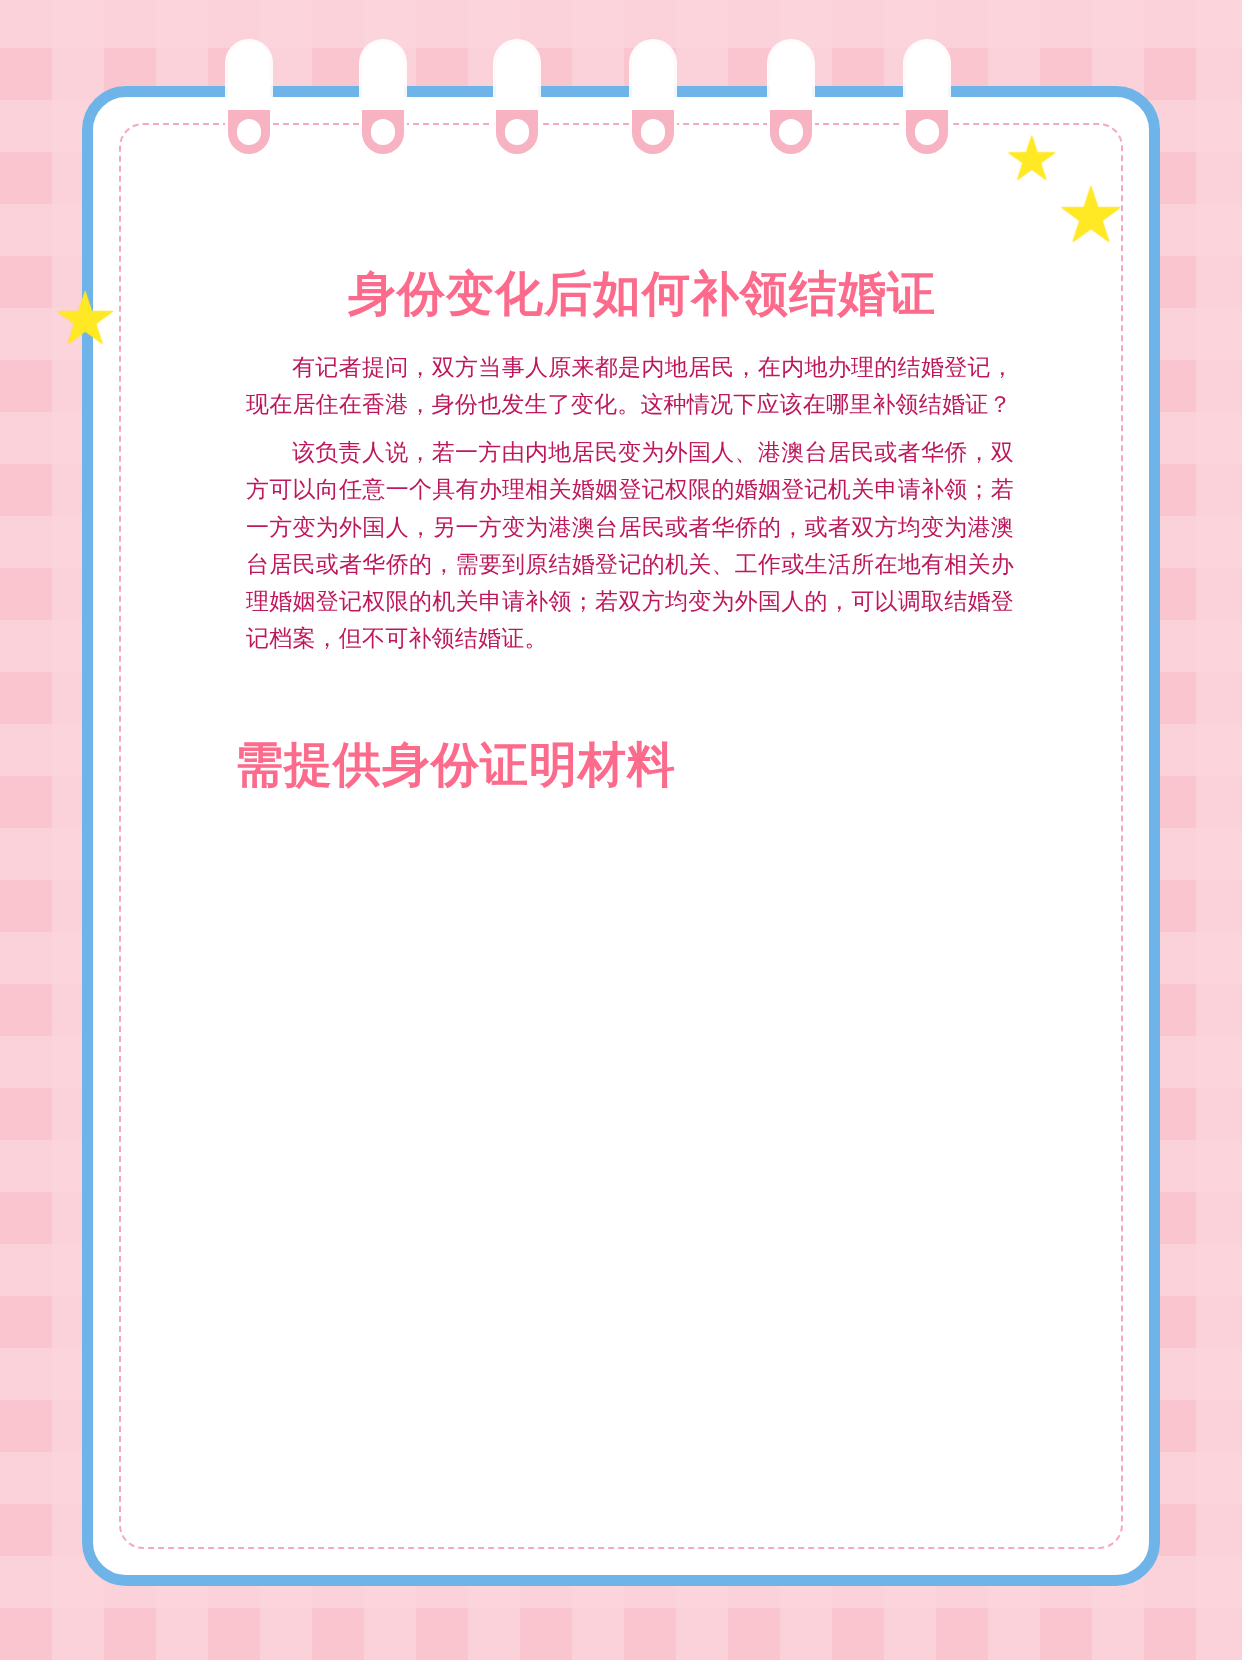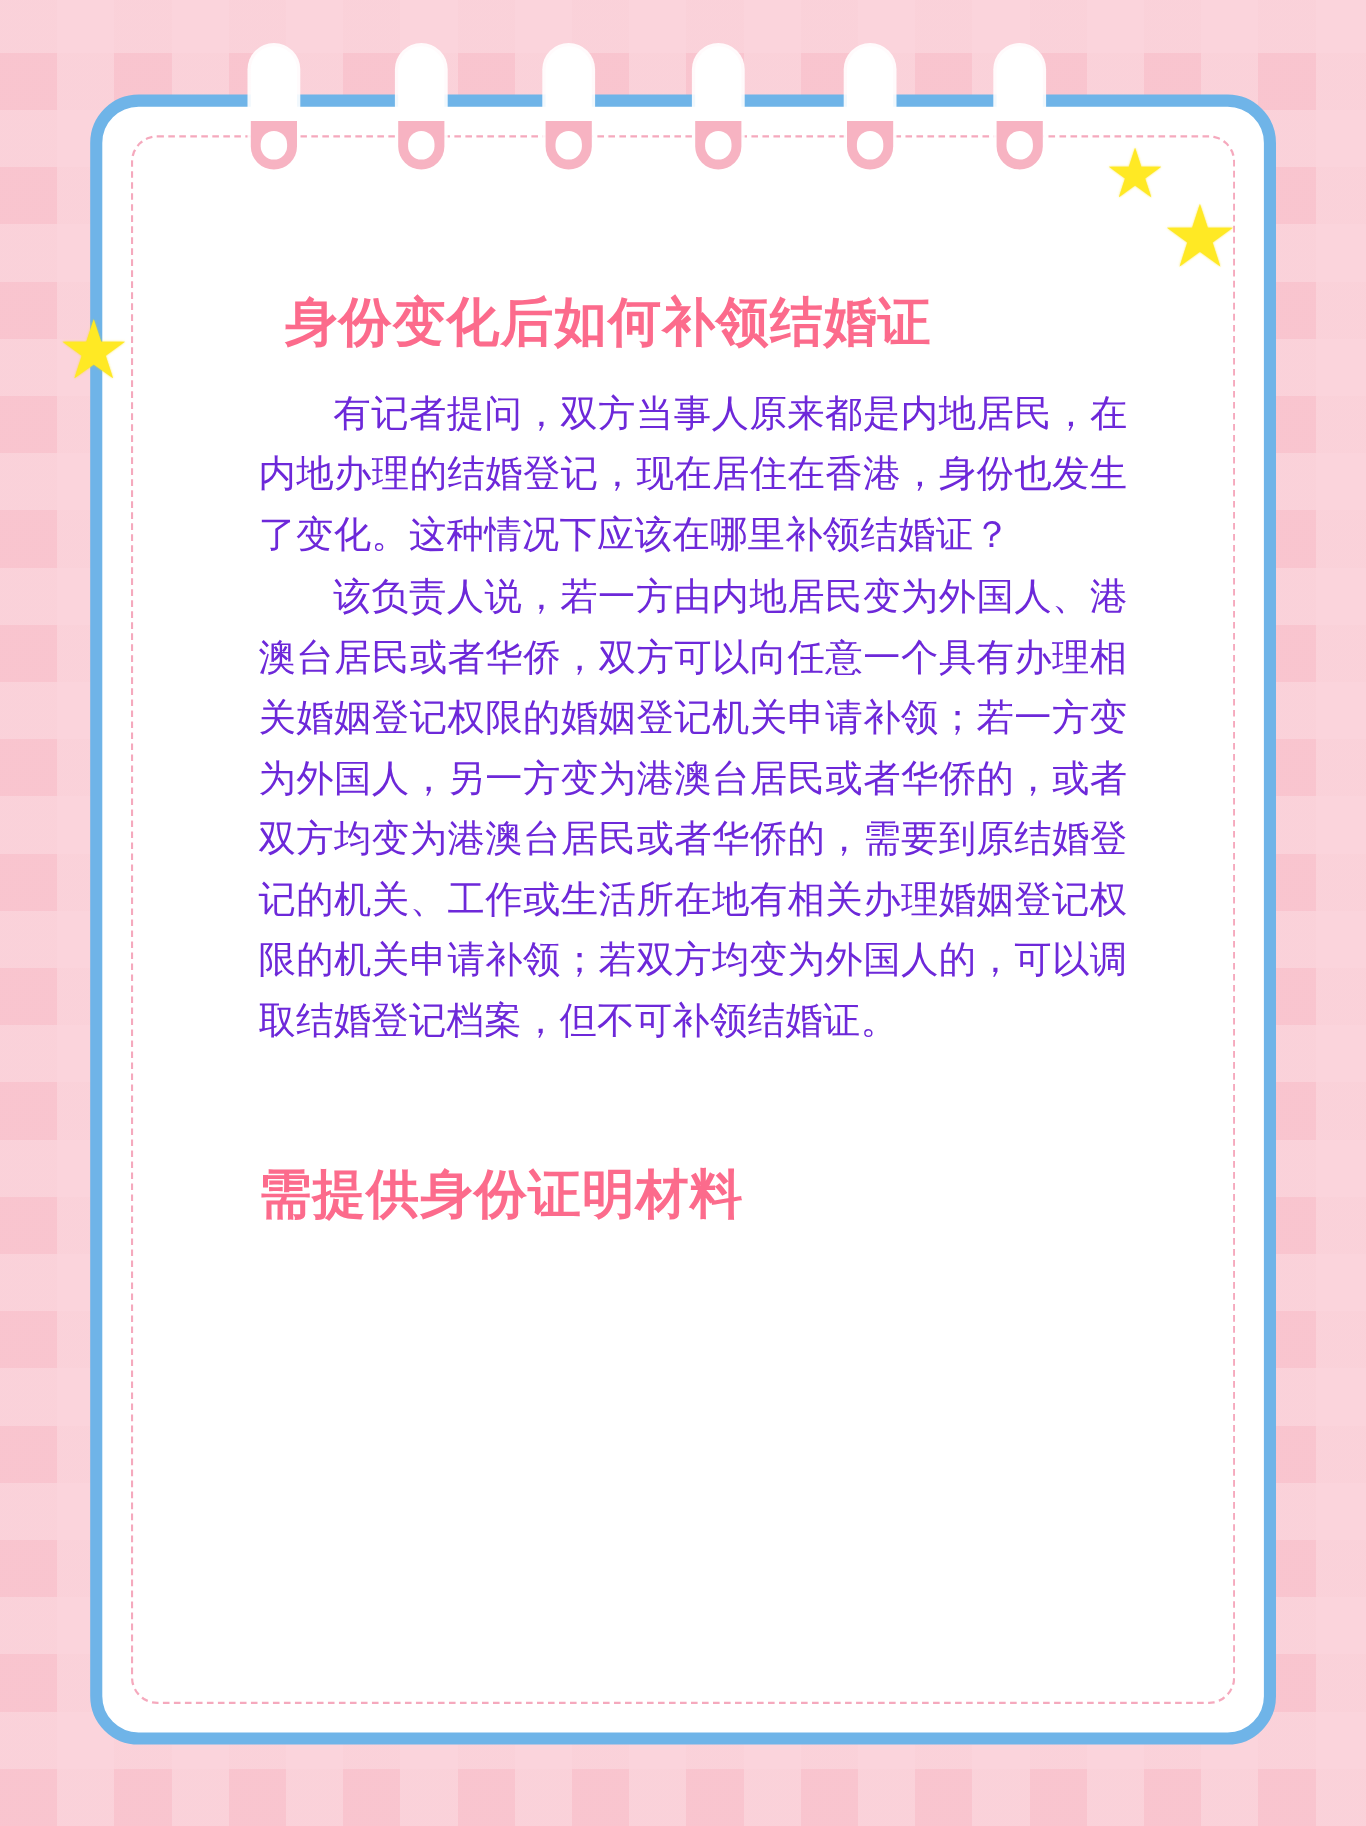--- a/index.html
+++ b/index.html
@@ -110,28 +110,28 @@
     width: 790px;
   }
   .section-title {
     color: #fc6b8c;
     font-size: 48px;
     font-weight: bold;
     letter-spacing: 1px;
     margin: 0 0 26px 0;
     line-height: 1.2;
   }
-  #title-1 { margin-left: 24px; }
-  #title-2 { text-align: left; margin-top: 102px; }
+  #title-1 { text-align: center; margin-left: 24px; }
+  #title-2 { text-align: left; margin-top: 78px; }
   .para {
-    color: #6d28d9;
-    font-size: 34px;
+    color: #be185d;
+    font-size: 23px;
     line-height: 1.62;
     text-indent: 2em;
-    margin: 0;
+    margin: 11px;
     letter-spacing: 0.2px;
     text-align: justify;
   }
   .para + .para { margin-top: 2px; }
   #section-2 .para { margin-top: 10px; }
 </style>
 </head>
 <body>
 
 <div id="bg-checker"></div>

